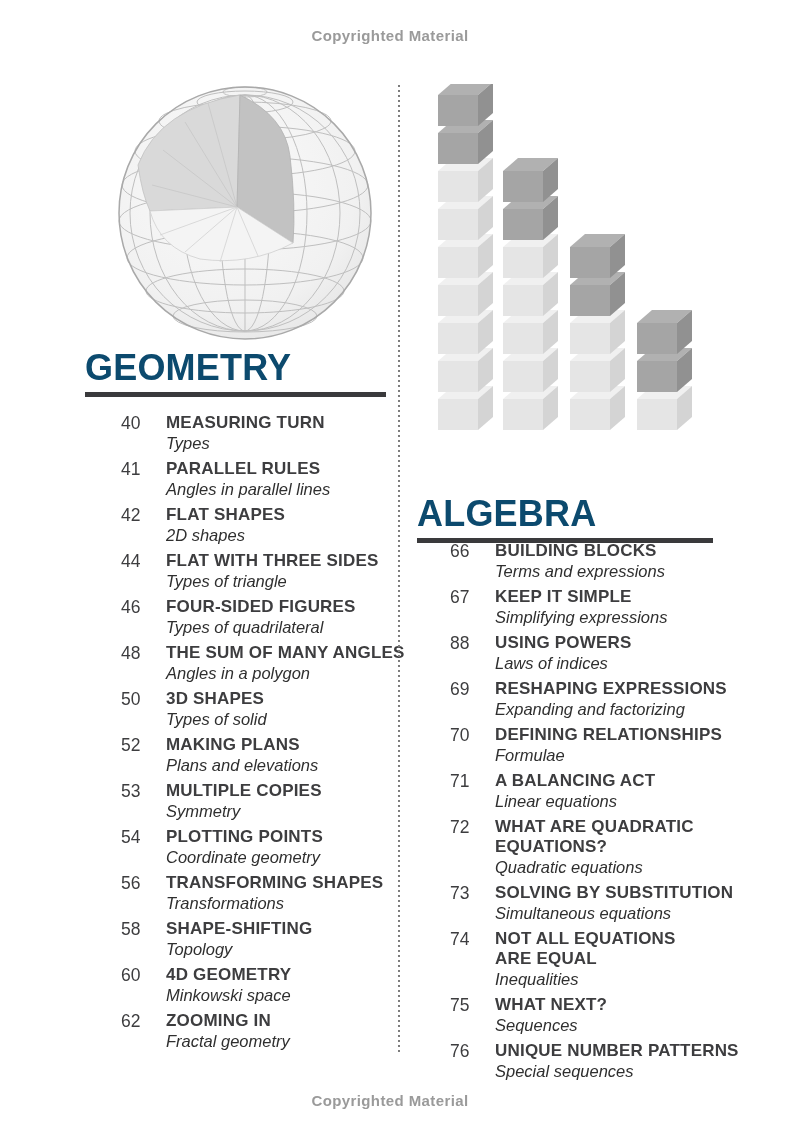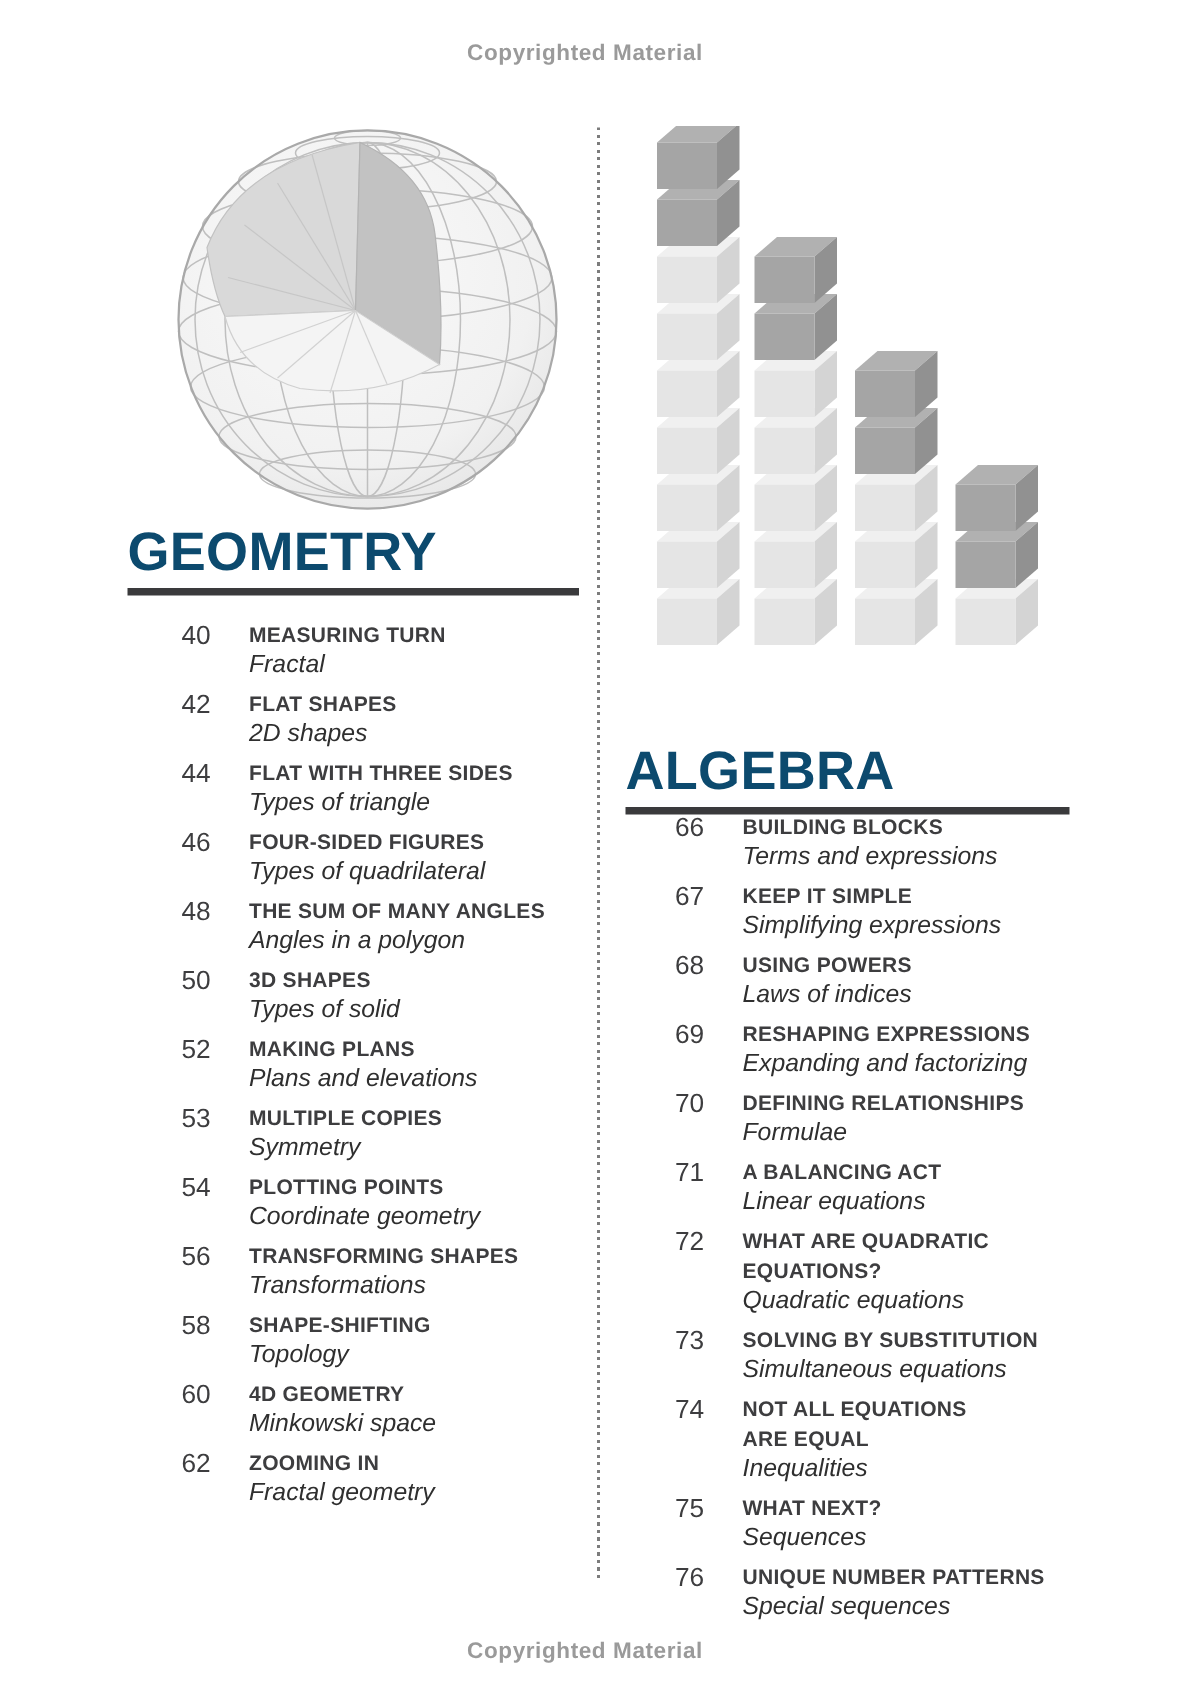--- a/index.html
+++ b/index.html
@@ -29,21 +29,21 @@
 
   .toc-list { position:absolute;margin-left:36px; }
   .toc-list.geometry { left:85px; top:413px; width:305px; }
   .toc-list.algebra  { left:414px; top:541px; width:302px; }
   .entry { display:flex; margin-bottom:6px; }
   .entry .num {
     flex:0 0 45px; font-size:17.5px; line-height:20px; color:#3d3d3f; font-weight:400;
   }
   .entry .txt { flex:1; }
   .entry .title {
-    display:block; font-size:14px; line-height:20px; font-weight:700;
+    display:block; font-size:17px; line-height:20px; font-weight:700;
     letter-spacing:0.2px; color:#3d3d3f; white-space:pre-line;
   }
   .entry .subtitle {
     display:block; font-size:16.5px; line-height:20px; font-style:italic; color:#2f2f2f;
   }
 
   .column-divider {
     position:absolute; left:398px; top:85px; width:2px; height:967px;
     background:repeating-linear-gradient(to bottom,#7c7c7c 0,#7c7c7c 2px,transparent 2px,transparent 5px);
   }
@@ -190,24 +190,31 @@
     <h1>GEOMETRY</h1>
     <div class="heading-rule"></div>
   </div>
 
   <div class="toc-list geometry">
 
       <div class="entry">
         <span class="num">40</span>
         <span class="txt">
           <span class="title">MEASURING TURN</span>
-          <span class="subtitle">Fractal</span>
-        </span>
-      </div>
-
+          <span class="subtitle">Types</span>
+        </span>
+      </div>
+
+      <div class="entry">
+        <span class="num">41</span>
+        <span class="txt">
+          <span class="title">PARALLEL RULES</span>
+          <span class="subtitle">Angles in parallel lines</span>
+        </span>
+      </div>
 
       <div class="entry">
         <span class="num">42</span>
         <span class="txt">
           <span class="title">FLAT SHAPES</span>
           <span class="subtitle">2D shapes</span>
         </span>
       </div>
 
       <div class="entry">
@@ -318,21 +325,21 @@
 
       <div class="entry">
         <span class="num">67</span>
         <span class="txt">
           <span class="title">KEEP IT SIMPLE</span>
           <span class="subtitle">Simplifying expressions</span>
         </span>
       </div>
 
       <div class="entry">
-        <span class="num">68</span>
+        <span class="num">88</span>
         <span class="txt">
           <span class="title">USING POWERS</span>
           <span class="subtitle">Laws of indices</span>
         </span>
       </div>
 
       <div class="entry">
         <span class="num">69</span>
         <span class="txt">
           <span class="title">RESHAPING EXPRESSIONS</span>

